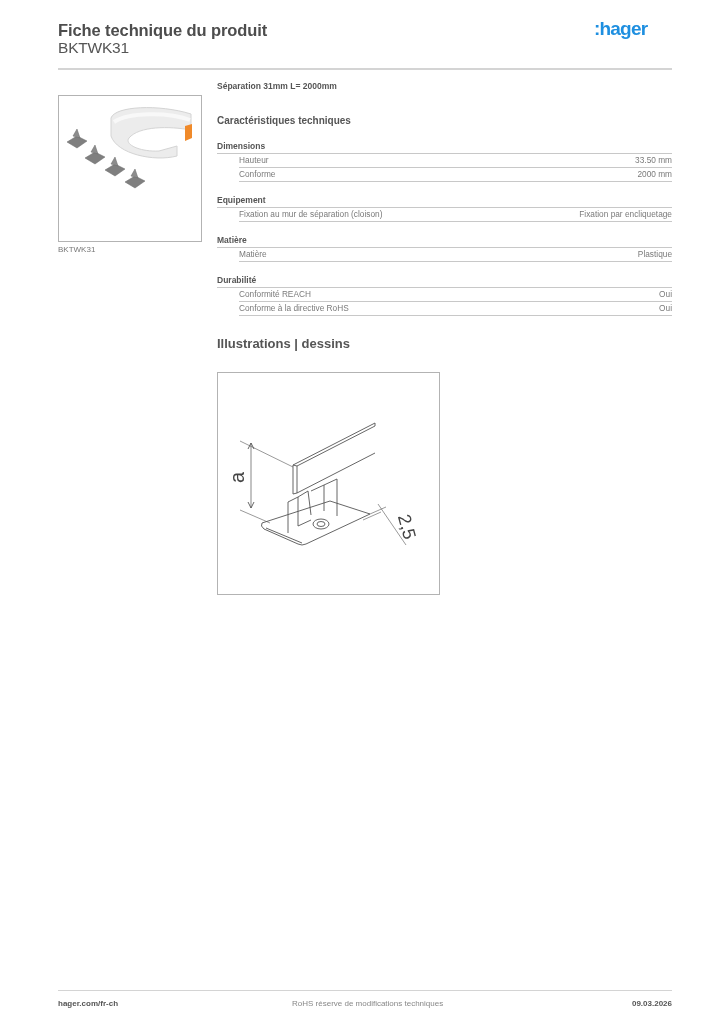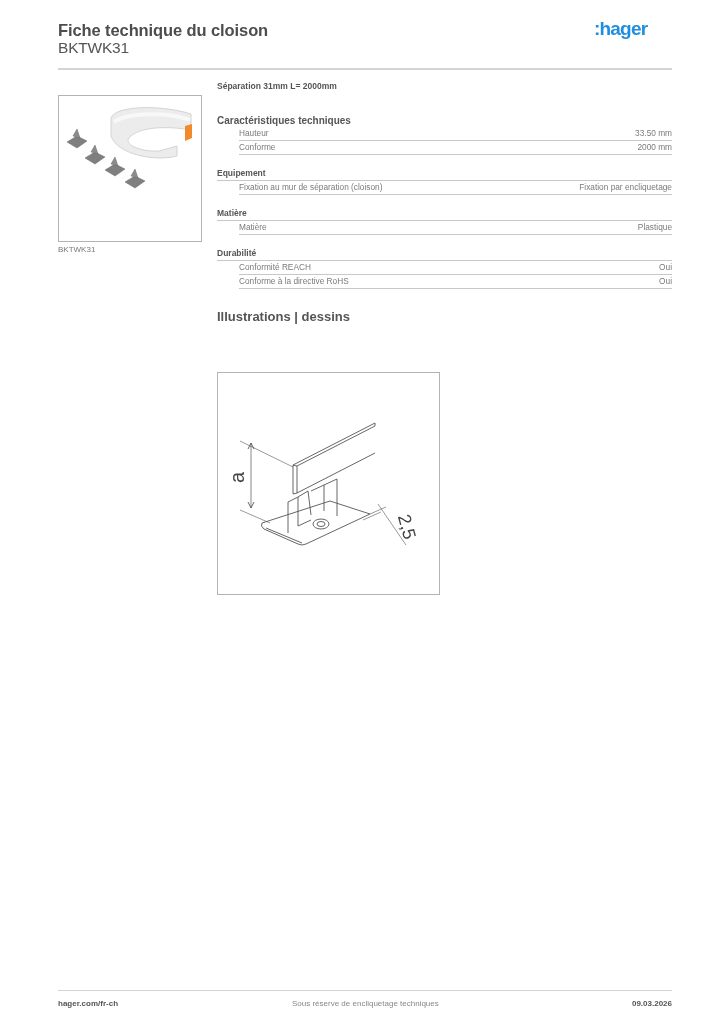--- a/index.html
+++ b/index.html
@@ -49,21 +49,21 @@
     .footer-rule {
       position: absolute; left: 58px; top: 990px; width: 614px; height: 1px; background: #d4d4d4;
     }
     .footer-left { position: absolute; left: 58px; top: 999px; font-size: 8px; font-weight: bold; color: #555; }
     .footer-center { position: absolute; left: 292px; top: 999px; font-size: 8px; color: #888; }
     .footer-right { position: absolute; right: 52px; top: 999px; font-size: 8px; font-weight: bold; color: #555; padding-left: 16px; }
   </style>
 </head>
 <body>
 
-<div class="header-title">Fiche technique du cloison</div>
+<div class="header-title">Fiche technique du produit</div>
 <div class="header-sub">BKTWK31</div>
 <div class="logo">:hager</div>
 <div class="header-rule"></div>
 
 <div class="product-image">
   <svg width="142" height="145" viewBox="0 0 142 145">
 
     <path d="M52 22 C56 10, 100 8, 132 18 L132 34 C110 30, 80 30, 70 42 C65 48, 80 56, 100 55 L118 50 L118 60 C95 66, 58 58, 52 40 Z" fill="#ececec" stroke="#d4d4d4" stroke-width="1"></path>
     <path d="M55 26 C70 16, 110 16, 131 24" fill="none" stroke="#f8f8f8" stroke-width="4"></path>
     <path d="M126 30 L133 28 L133 42 L126 45 Z" fill="#f08a2a"></path>
@@ -80,20 +80,21 @@
     </g>
   </svg>
 </div>
 <div class="product-caption">BKTWK31</div>
 
 <div class="main">
   <div class="desc">Séparation 31mm L= 2000mm</div>
   <div class="tech-title">Caractéristiques techniques</div>
 
   <div>
+    <div class="section-title first">Dimensions</div>
     <div class="row">
       <span>Hauteur</span>
       <span>33.50 mm</span>
     </div>
     <div class="row">
       <span>Conforme</span>
       <span>2000 mm</span>
     </div>
   </div>
 
@@ -156,14 +157,14 @@
 
     <path d="M152 141 L168 134" stroke-width="0.6"></path>
     <path d="M145 147 L163 139" stroke-width="0.6"></path>
     <path d="M160 131 L188 172" stroke-width="0.6"></path>
     <text x="170" y="148" font-size="18" fill="#444" stroke="none" font-family="Liberation Sans, sans-serif" transform="rotate(75 178 152)">2,5</text>
   </svg>
 </div>
 
 <div class="footer-rule"></div>
 <div class="footer-left">hager.com/fr-ch</div>
-<div class="footer-center">Sous réserve de encliquetage techniques</div>
+<div class="footer-center">RoHS réserve de modifications techniques</div>
 <div class="footer-right">09.03.2026</div>
 
 </body></html>

